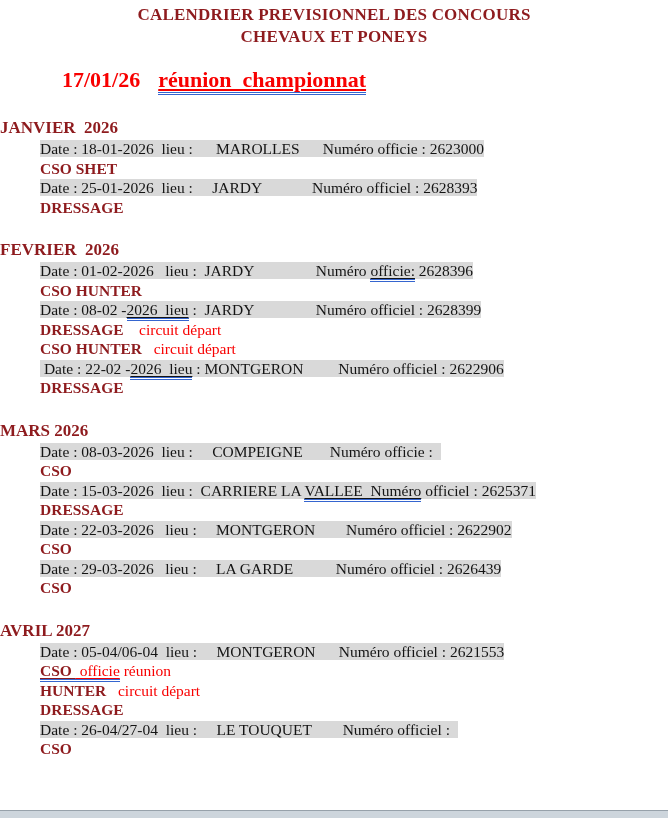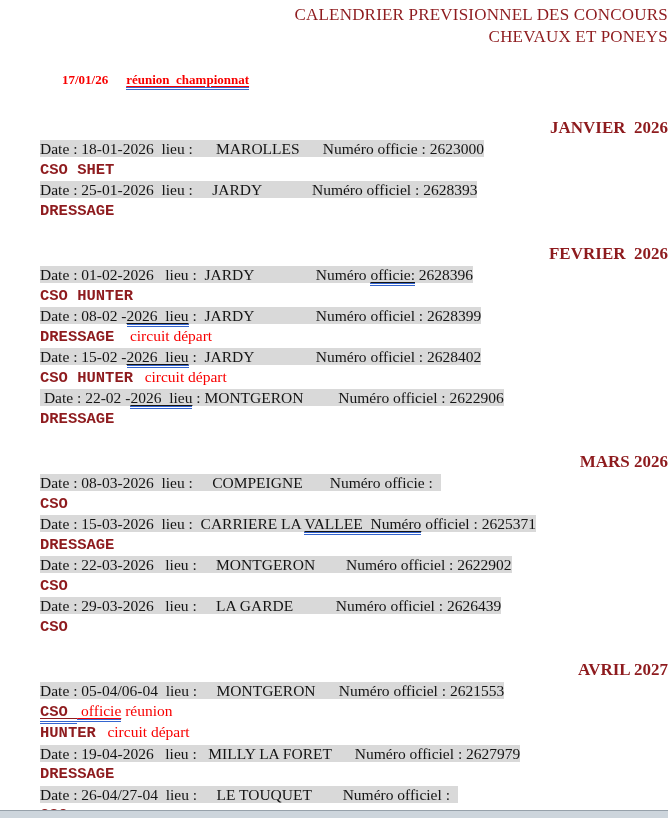--- a/index.html
+++ b/index.html
@@ -11,58 +11,58 @@
   }
   html,body{margin:0;padding:0;}
   body{
     width:668px;height:818px;
     background:#ffffff;
     overflow:hidden;position:relative;
     font-family:"Liberation Serif","DejaVu Serif",serif;
     color:var(--ink);
   }
   .title{
-    text-align:right;
+    text-align:center;
     color:var(--darkred);
-    font-weight:400;
+    font-weight:700;
     font-size:17px;
     line-height:22px;
     margin-top:4px;
     letter-spacing:0.2px;
   }
   .notice{
     margin-left:62px;
     margin-top:22px;
-    font-size:13px;
+    font-size:22px;
     line-height:20px;
     font-weight:700;
     color:var(--red);
     white-space:pre;
   }
   .notice-link{ margin-left:18px; }
   .month{ margin-top:22px; }
   .month:first-child{ margin-top:27px; }
   .month-heading{
-    text-align:right;
+    text-align:left;
     color:var(--darkred);
     font-weight:700;
     font-size:17px;
     line-height:21px;
     margin-bottom:1px;
     white-space:pre;
   }
   .line{
     margin-left:40px;
     font-size:15.5px;
     line-height:19.5px;
     white-space:pre;
   }
   .hl{ background:var(--hl); }
   .seg-black{ color:var(--ink); }
-  .seg-darkred{ color:var(--darkred); font-weight:600;font-family:Liberation Mono, monospace; }
+  .seg-darkred{ color:var(--darkred); font-weight:600; }
   .seg-red{ color:var(--red); }
   .gram{
     text-decoration:underline;
     text-underline-offset:2px;
     border-bottom:3px double var(--gram);
   }
   .footer-bar{
     position:absolute;
     left:0;right:0;bottom:0;
     height:7px;
@@ -87,41 +87,39 @@
       <div class="line"><span><span class="seg-darkred">CSO SHET</span></span></div>
       <div class="line"><span class="hl"><span class="seg-black">Date : 25-01-2026  lieu :     JARDY             Numéro officiel : 2628393</span></span></div>
       <div class="line"><span><span class="seg-darkred">DRESSAGE</span></span></div>
     </div>
     <div class="month">
       <div class="month-heading">FEVRIER  2026</div>
       <div class="line"><span class="hl"><span class="seg-black">Date : 01-02-2026   lieu :  JARDY                Numéro </span><span class="seg-black gram">officie:</span><span class="seg-black"> 2628396</span></span></div>
       <div class="line"><span><span class="seg-darkred">CSO HUNTER</span></span></div>
       <div class="line"><span class="hl"><span class="seg-black">Date : 08-02 -</span><span class="seg-black gram">2026  lieu</span><span class="seg-black"> :  JARDY                Numéro officiel : 2628399</span></span></div>
       <div class="line"><span><span class="seg-darkred">DRESSAGE</span><span class="seg-red">    circuit départ</span></span></div>
-      <div class="line"><span class="hl"><span class="seg-black">Date : 15-02 -</span><span class="seg-black gram">2026  lieu</span><span class="seg-black"> :  JARDY                Numéro officiel : 2628402</span></span></div>
       <div class="line"><span><span class="seg-darkred">CSO HUNTER</span><span class="seg-red">   circuit départ</span></span></div>
       <div class="line"><span class="hl"><span class="seg-black"> Date : 22-02 -</span><span class="seg-black gram">2026  lieu</span><span class="seg-black"> : MONTGERON         Numéro officiel : 2622906</span></span></div>
       <div class="line"><span><span class="seg-darkred">DRESSAGE</span></span></div>
     </div>
     <div class="month">
       <div class="month-heading">MARS 2026</div>
       <div class="line"><span class="hl"><span class="seg-black">Date : 08-03-2026  lieu :     COMPEIGNE       Numéro officie :  </span></span></div>
       <div class="line"><span><span class="seg-darkred">CSO</span></span></div>
       <div class="line"><span class="hl"><span class="seg-black">Date : 15-03-2026  lieu :  CARRIERE LA </span><span class="seg-black gram">VALLEE  Numéro</span><span class="seg-black"> officiel : 2625371</span></span></div>
       <div class="line"><span><span class="seg-darkred">DRESSAGE</span></span></div>
       <div class="line"><span class="hl"><span class="seg-black">Date : 22-03-2026   lieu :     MONTGERON        Numéro officiel : 2622902</span></span></div>
       <div class="line"><span><span class="seg-darkred">CSO</span></span></div>
       <div class="line"><span class="hl"><span class="seg-black">Date : 29-03-2026   lieu :     LA GARDE           Numéro officiel : 2626439</span></span></div>
       <div class="line"><span><span class="seg-darkred">CSO</span></span></div>
     </div>
     <div class="month">
       <div class="month-heading">AVRIL 2027</div>
       <div class="line"><span class="hl"><span class="seg-black">Date : 05-04/06-04  lieu :     MONTGERON      Numéro officiel : 2621553</span></span></div>
       <div class="line"><span><span class="seg-darkred gram">CSO </span><span class="seg-red gram"> officie</span><span class="seg-red"> réunion</span></span></div>
       <div class="line"><span><span class="seg-darkred">HUNTER</span><span class="seg-red">   circuit départ</span></span></div>
-      <div class="line"><span class="hl"><span class="seg-black">Date : 19-04-2026   lieu :   MILLY LA FORET      Numéro officiel : 2627979</span></span></div>
       <div class="line"><span><span class="seg-darkred">DRESSAGE</span></span></div>
       <div class="line"><span class="hl"><span class="seg-black">Date : 26-04/27-04  lieu :     LE TOUQUET        Numéro officiel :  </span></span></div>
       <div class="line"><span><span class="seg-darkred">CSO</span></span></div>
     </div>
   </div>
 
 <div class="footer-bar"></div>
 
 </body></html>

